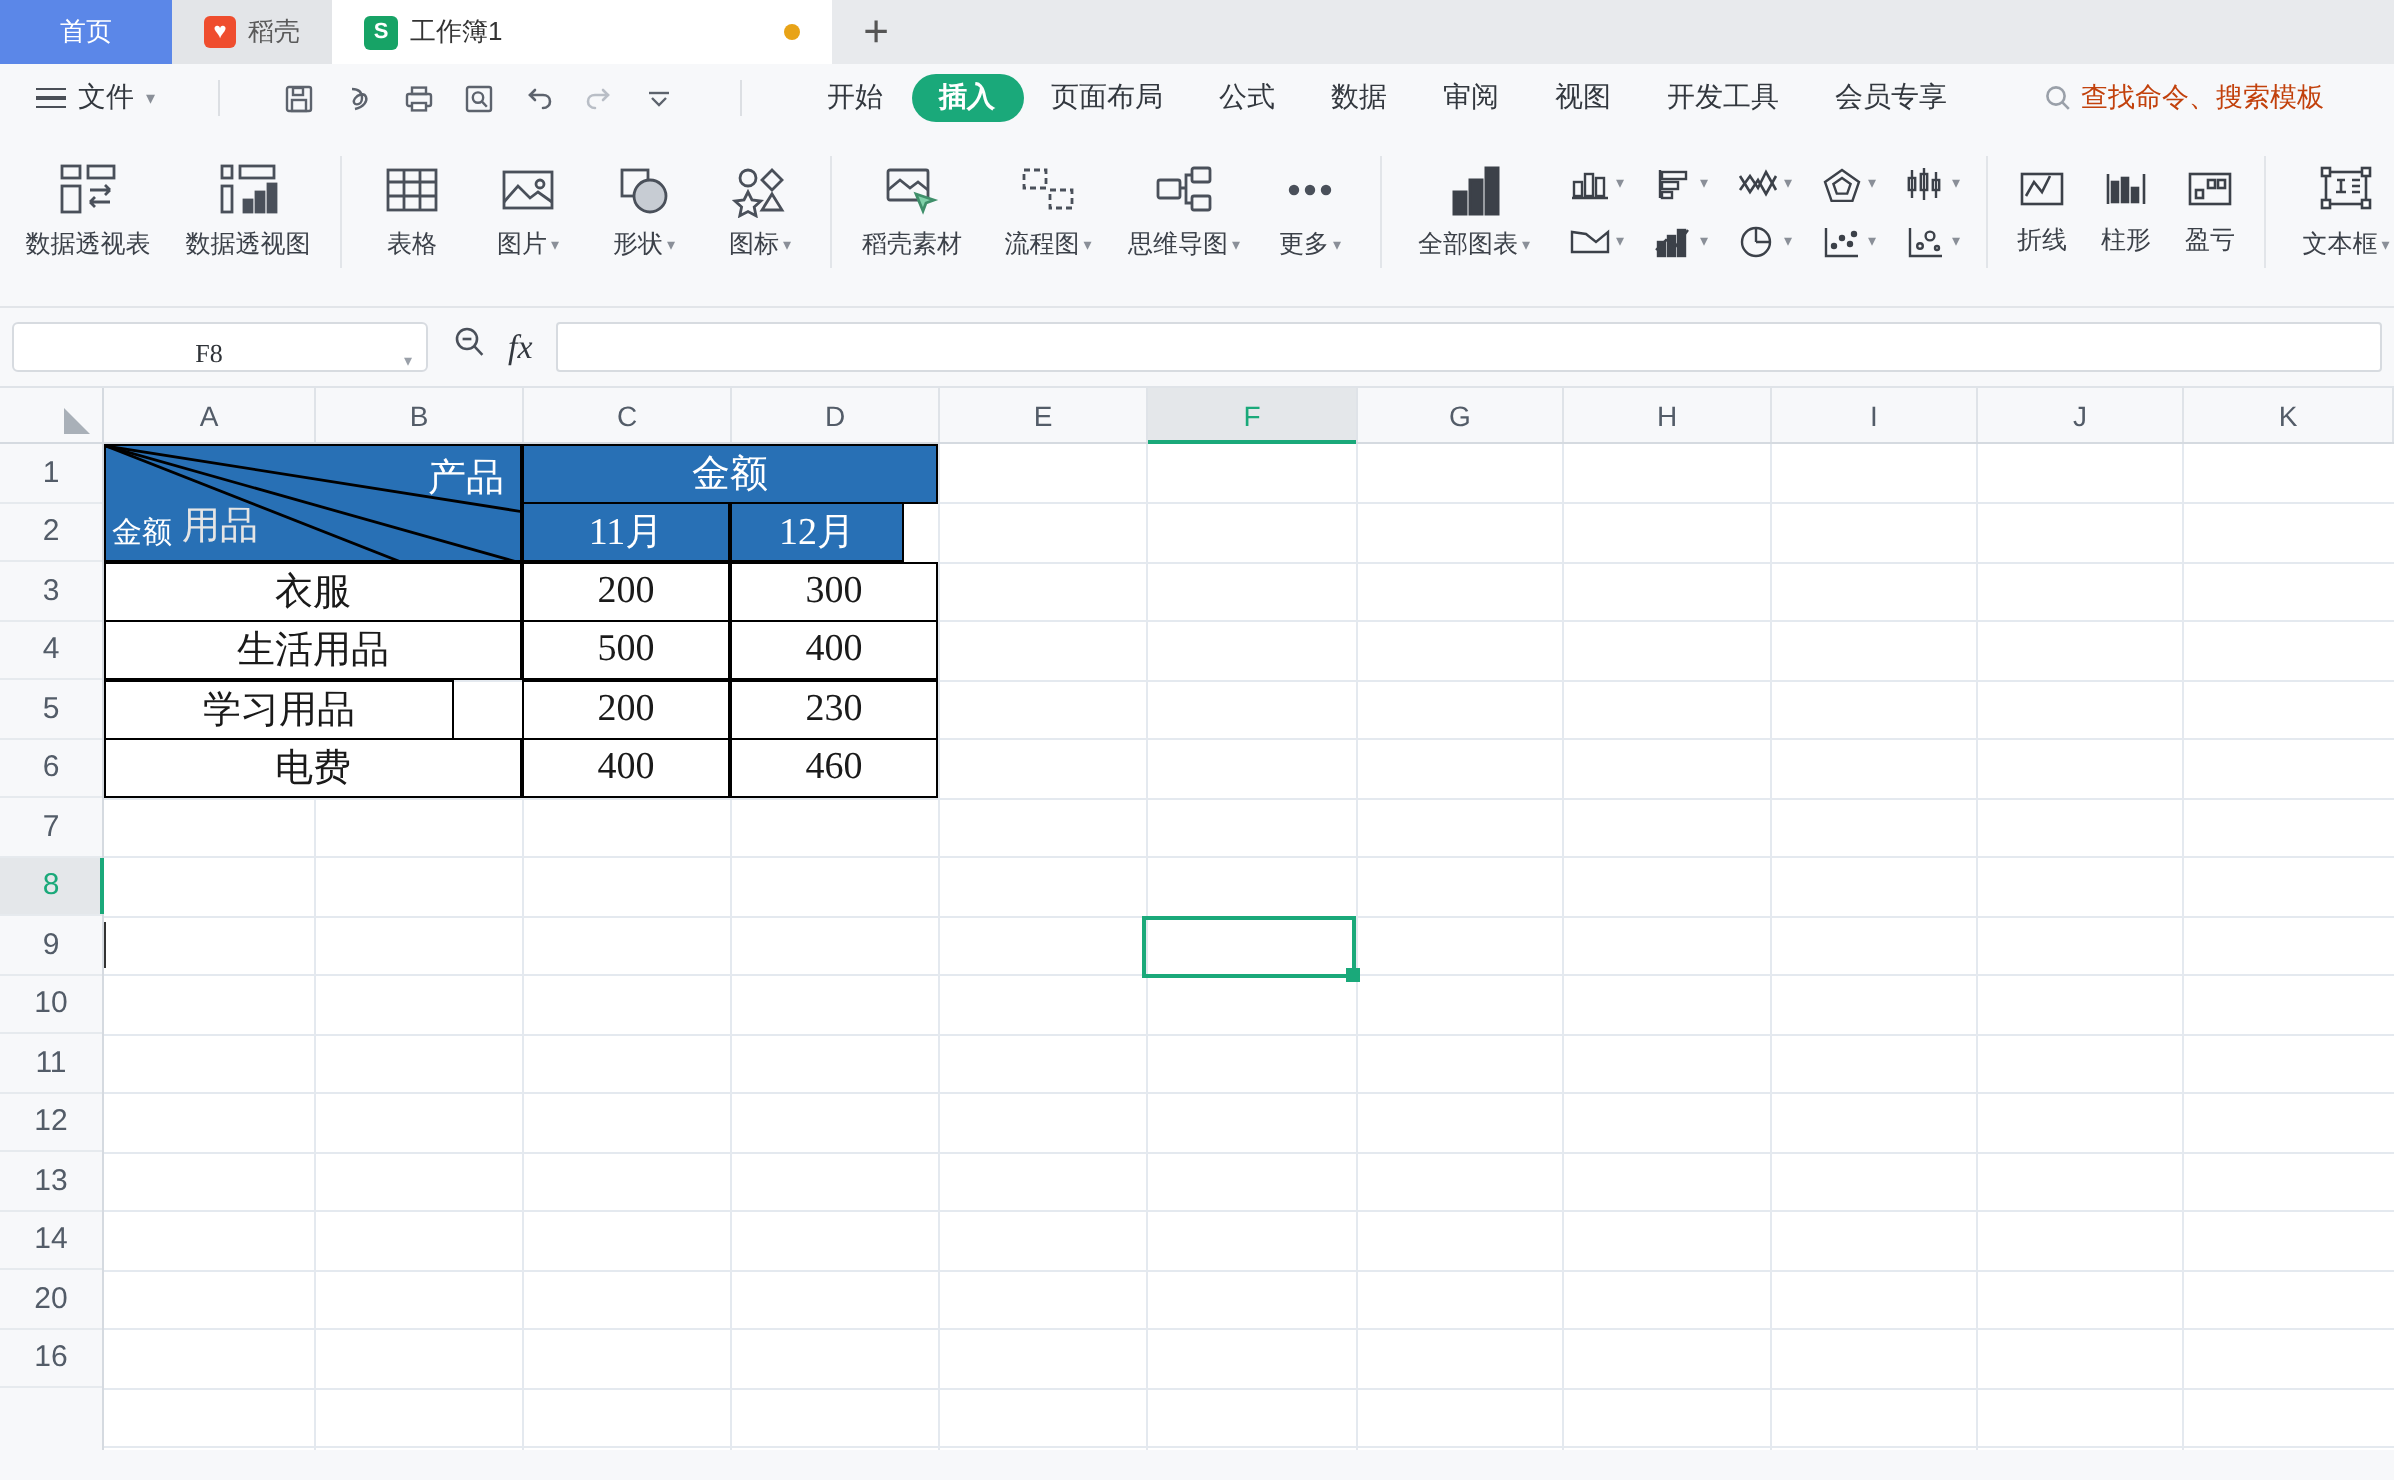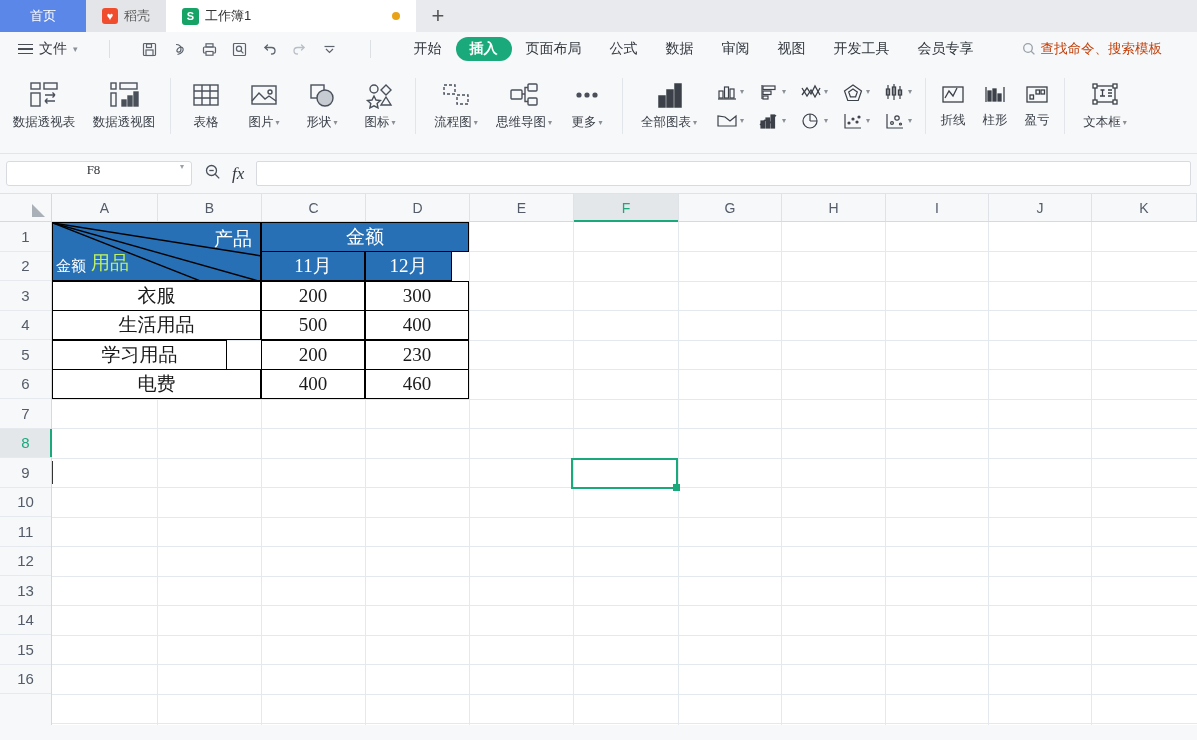--- a/index.html
+++ b/index.html
@@ -81,22 +81,22 @@
   .sparkgrp { display: flex; }
   .spark { width: 42px; display: flex; flex-direction: column; align-items: center; padding-top: 8px; }
   .spark .ic { height: 34px; display: flex; align-items: center; justify-content: center; }
   .spark .lbl { font-size: 12.5px; color: #3c4149; }
   
   .fbar {
     height: 40px; display: flex; align-items: center; background: #f7f8fa;
     padding: 0 6px; gap: 0; border-bottom: 1px solid #dfe3e8;
   }
   .namebox {
-    width: 186px; height: 25px; background: #fff; border: 1px solid #d7dbe0;
-    border-radius: 3px; display: flex; align-items: flex-start; position: relative;
+    width: 208px; height: 25px; background: #fff; border: 1px solid #d7dbe0;
+    border-radius: 3px; display: flex; align-items: flex-end; position: relative;
   }
   .namebox .nval { flex: 1; text-align: center; font-size: 13px; color: #2f3338; font-family: "Liberation Serif", serif; }
   .namebox .nc { font-size: 8px; color: #9aa0a9; padding-right: 7px; }
   .fbtools { display: flex; align-items: center; gap: 10px; padding: 0 12px; }
   .fxlabel { font-family: "Liberation Serif", serif; font-style: italic; font-size: 17px; color: #33383f; }
   .finput { flex: 1; height: 25px; background: #fff; border: 1px solid #d7dbe0; border-radius: 2px; }
   
   .gridwrap { position: relative; width: 1197px; height: 531px; background: #fff; }
   .colhdr { display: flex; height: 28px; background: #f7f8fa; border-bottom: 1px solid #d5dae0; }
   .corner {
@@ -137,21 +137,21 @@
     border: 1px solid #000; margin: 0;
   }
   .datacell {
     position: absolute; background: #fff; color: #1a1a1a;
     font-family: "Liberation Serif", serif; font-size: 19px;
     display: flex; align-items: center; justify-content: center;
     border: 1px solid #000;
   }
   .splitcell { position: absolute; background: #2870b5; border: 1px solid #000; overflow: hidden; }
   .splitcell .s1 { position: absolute; right: 8px; top: 3px; color: #fff; font-family: "Liberation Serif", serif; font-size: 19px; }
-  .splitcell .s2 { position: absolute; left: 38px; bottom: 4px; color: #bef264; font-family: "Liberation Serif", serif; font-size: 19px; }
+  .splitcell .s2 { position: absolute; left: 38px; bottom: 4px; color: #e5e5e5; font-family: "Liberation Serif", serif; font-size: 19px; }
   .splitcell .s3 { position: absolute; left: 3px; bottom: 4px; color: #fff; font-family: "Liberation Serif", serif; font-size: 15px; }
   .selbox { position: absolute; border: 2px solid #1aa97a; box-sizing: border-box; }
   .selbox .handle { position: absolute; right: -4px; bottom: -4px; width: 7px; height: 7px; background: #1aa97a; }
   .caretline { position: absolute; width: 1px; background: #333; }
 </style>
 </head>
 <body>
 
 <div class="tabbar">
   <div class="tab tab-home">
@@ -336,20 +336,32 @@
           <span class="cv">▾</span>
         </span>
     </div>
   </div>
 
   <div class="rdiv"></div>
 
   <div class="rgrp">
     <div class="ritem">
       <span class="ic">
+        <svg width="32" height="28" viewBox="0 0 32 28" fill="none" stroke="#4a505a" stroke-width="1.4">
+          <rect x="4" y="4" width="20" height="15" rx="1"></rect>
+            <path d="M4 14l6-5 5 4 4-3 5 4"></path>
+          <path d="M18 16l9 3-4 1.5-1.5 4z" fill="#7fd0a8" stroke="#3f8f6a"></path>
+        </svg>
+      </span>
+      <span class="lbl">
+          <span>稻壳素材</span>
+        </span>
+    </div>
+    <div class="ritem">
+      <span class="ic">
         <svg width="32" height="28" viewBox="0 0 32 28" fill="none" stroke="#4a505a" stroke-width="1.4" stroke-dasharray="3 2">
           <rect x="4" y="4" width="11" height="9"></rect>
             <rect x="17" y="14" width="11" height="9"></rect>
         </svg>
       </span>
       <span class="lbl">
           <span>流程图</span>
           <span class="cv">▾</span>
         </span>
     </div>
@@ -645,21 +657,21 @@
       <div class="rowcell">
           <span>12</span>
         </div>
       <div class="rowcell">
           <span>13</span>
         </div>
       <div class="rowcell">
           <span>14</span>
         </div>
       <div class="rowcell">
-          <span>15</span>
+          <span>20</span>
         </div>
       <div class="rowcell">
           <span>16</span>
         </div>
     </div>
 
     <div class="cells">
 
       <div class="vline" style="left:105px"></div>
         <div class="vline" style="left:209px"></div>

